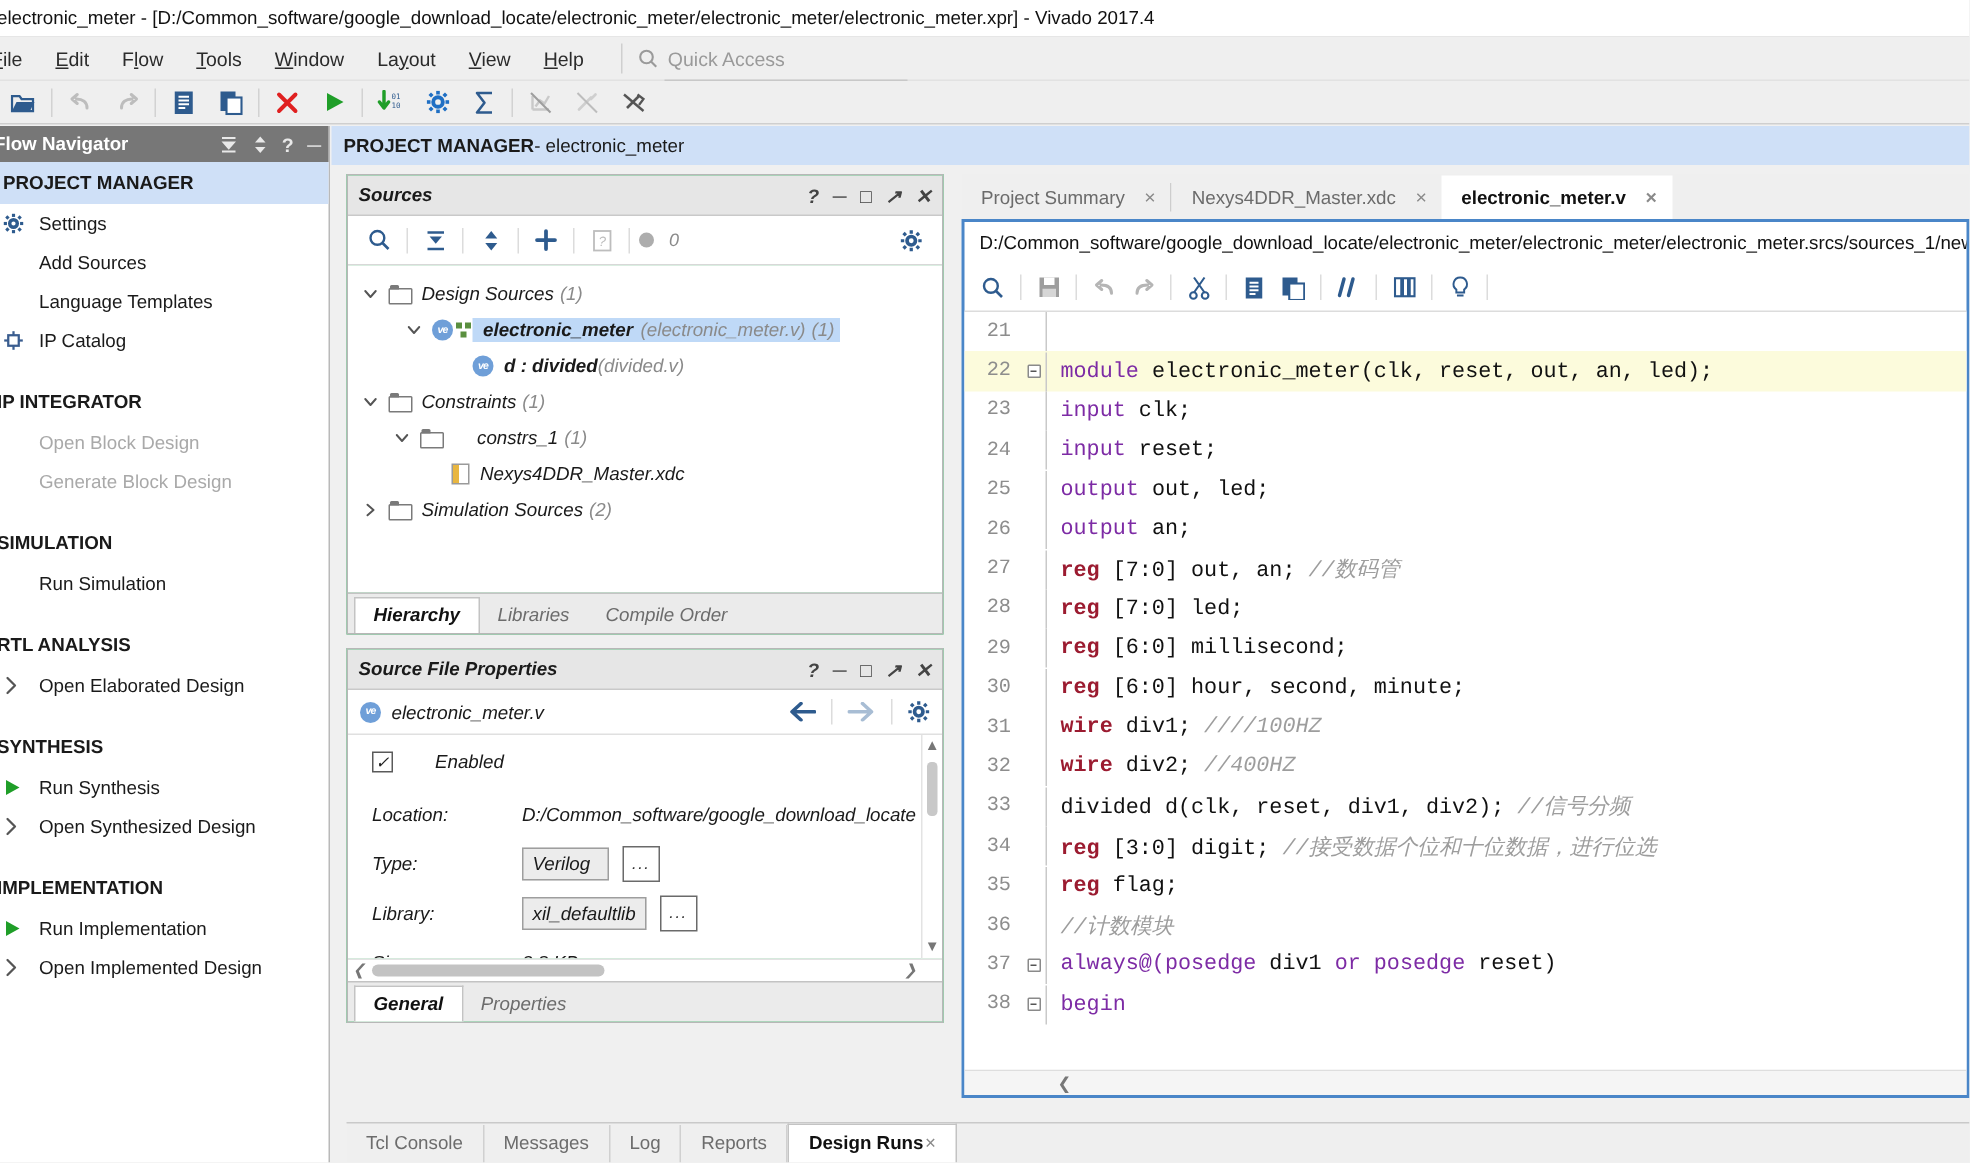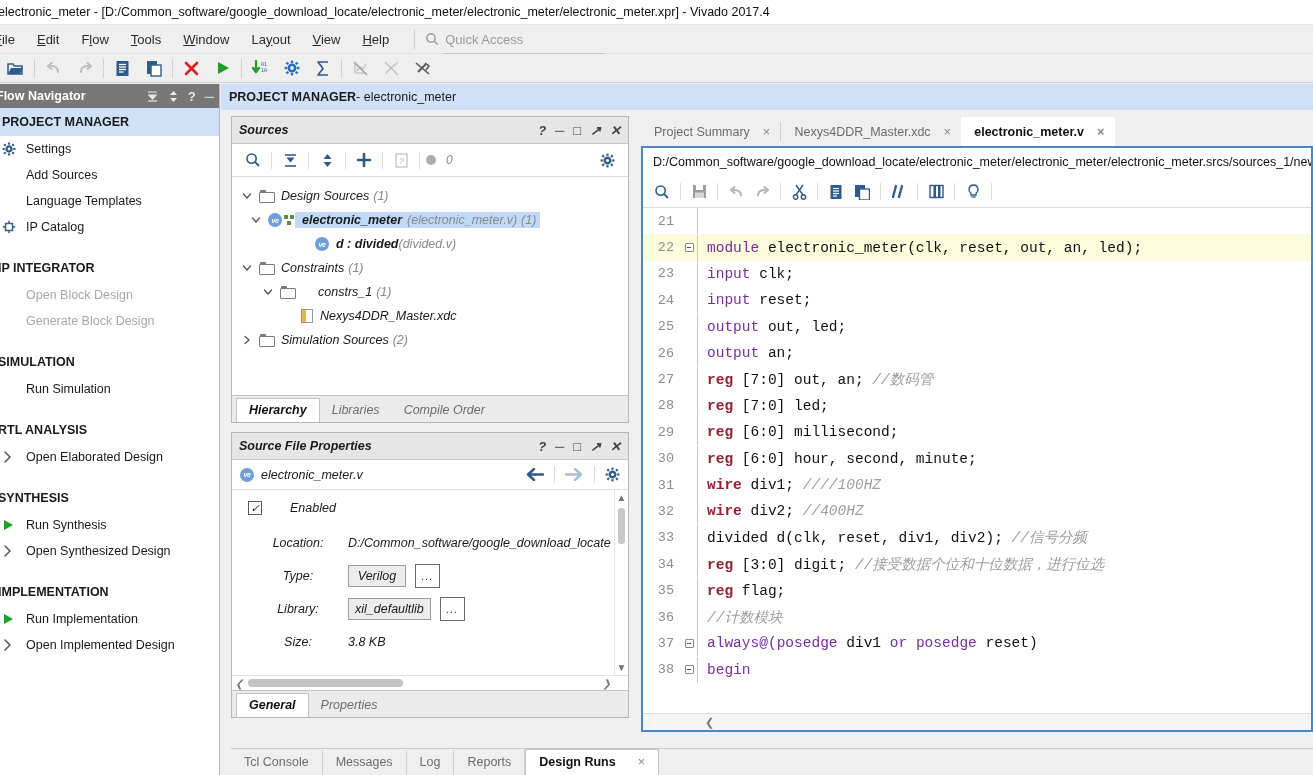--- a/index.html
+++ b/index.html
@@ -220,21 +220,21 @@
   #btabs{
     position:absolute; left:0; right:0; bottom:0; height:27px; display:flex;
     align-items:flex-end; background:#efefef; border-top:1px solid #c9c9c9;
   }
   .btab{
     padding:5px 13px 6px 13px; font-size:12.5px; color:#6c6c6c;
     border-right:1px solid #d0d0d0;
   }
   .btab.on{
     background:#fff; color:#111; font-weight:bold; border:1px solid #c3c3c3;
-    border-bottom:none; display:flex; align-items:center; gap:22px;
+    border-bottom:none; display:flex; align-items:center; gap:1px;
   }
   .btab.on .x{ color:#8a8a8a; font-weight:normal; }
   
   svg{ display:block; }
 </style>
 </head>
 <body>
 
 <div id="titlebar">
   <span class="ttl">electronic_meter - [D:/Common_software/google_download_locate/electronic_meter/electronic_meter/electronic_meter.xpr] - Vivado 2017.4</span>
@@ -599,21 +599,21 @@
               </svg>
             </span>
             <span style="display: flex; align-items: center; margin-left: 5px;">
               <span class="fold"></span>
             </span>
             <span style="display: inline-flex; align-items: baseline; padding: 1px 4px;">
               <span class="tname">Design Sources</span>
               <span class="tcount">(1)</span>
             </span>
           </div>
-          <div class="tr" style="padding-left: 17px;">
+          <div class="tr" style="padding-left: 37px;">
             <span class="tw">
               <svg width="10" height="10" viewBox="0 0 10 10">
                 <path d="M1.5 3L5 7l3.5-4" fill="none" stroke="#555" stroke-width="1.3" stroke-linecap="round" stroke-linejoin="round"></path>
               </svg>
             </span>
             <span style="display: flex; align-items: center; margin-left: 5px;">
               <span style="display: flex; align-items: center;">
                 <span class="vic">ve</span>
                 <span class="hic">
                   <i style="left:0;top:0"></i>
@@ -690,21 +690,21 @@
             </span>
           </div>
         </div>
       <div class="panel-tabs" id="sources-tabs">
           <div class="ptab on">Hierarchy</div>
           <div class="ptab">Libraries</div>
           <div class="ptab">Compile Order</div>
         </div>
     </div>
 
-    <div class="panel" id="props-panel" style="height:286px;margin-top:9px;text-align:center;">
+    <div class="panel" id="props-panel" style="height:250px;margin-top:9px;">
       <div class="panel-title">
         <span>Source File Properties</span>
         <span class="pt-icons">
           <span>?</span>
           <span>─</span>
           <span>□</span>
           <span>↗</span>
           <span>✕</span>
         </span>
       </div>

